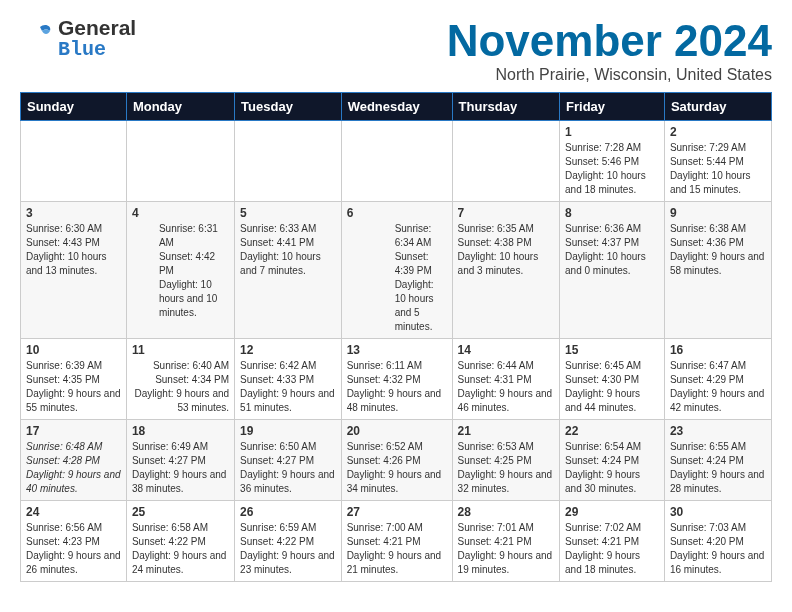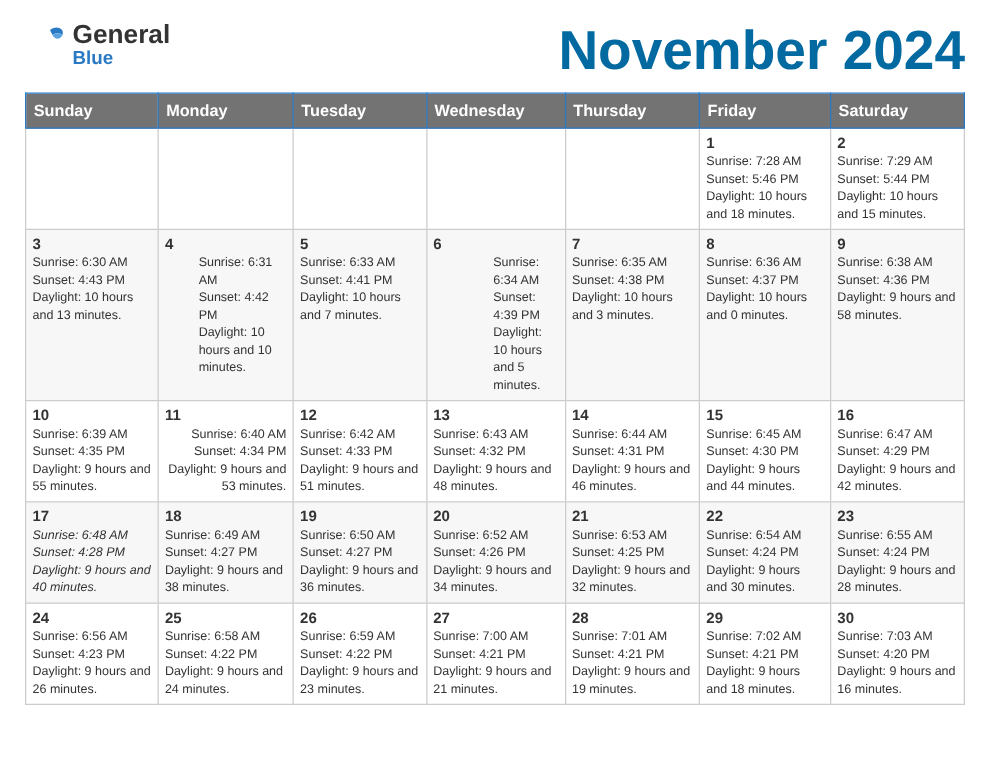--- a/index.html
+++ b/index.html
@@ -4,47 +4,48 @@
   <style>
     * { box-sizing: border-box; margin: 0; padding: 0; }
     body { font-family: Arial, sans-serif; background: #fff; width: 792px; min-height: 612px; }
     .container { padding: 16px 20px; }
     .header-row { display: flex; justify-content: space-between; align-items: flex-start; margin-bottom: 4px; }
     .logo { display: flex; align-items: center; }
     .title-area { text-align: right; }
     .main-title { font-size: 44px; font-weight: bold; color: #0369a1; }
     .subtitle { font-size: 16px; color: #444; }
     .calendar { width: 100%; border-collapse: collapse; margin-top: 8px; }
-    .calendar th { background: #737373; color: #fff; font-size: 13px; font-weight: bold; padding: 6px 6px; text-align: left; border: 1px solid #2979c5; }
+    .calendar th { background: #0f172a; color: #fff; font-size: 13px; font-weight: bold; padding: 6px 6px; text-align: left; border: 1px solid #2979c5; }
     .calendar td { border: 1px solid #ccc; vertical-align: top; padding: 4px 5px; width: 113px; min-height: 80px; font-size: 10.5px; color: #333; background: #fff; }
     .calendar tr:nth-child(even) td { background: #f7f7f7; }
     .day-num { font-weight: bold; font-size: 12px; margin-bottom: 2px; }
     .day-detail { font-size: 10px; color: #333; line-height: 1.4; }
     .empty-cell { background: #fff !important; }
     .week-row td { height: 80px; }
   </style>
 </head>
 <body>
 
 <div class="container">
   <div class="header-row">
     <div class="logo">
   <div style="display:flex;align-items:center;">
     <svg width="36" height="36" viewBox="0 0 36 36">
       <path d="M20 6 C24 2, 32 4, 30 10 C28 8, 24 8, 22 10 Z" fill="#2979c5"></path>
       <path d="M22 10 C24 8, 28 8, 30 10 C28 14, 24 14, 22 10 Z" fill="#5ba3e0"></path>
     </svg>
     <div style="margin-left:2px;">
       <div style="font-size:21px;font-weight:bold;color:#333;line-height:1.1;">General</div>
-      <div style="font-size:15px;font-weight:bold;color:#2979c5;line-height:1.1;">Blue</div>
+      <div style="font-size:20px;font-weight:bold;color:#2979c5;line-height:1.1;font-family:Liberation Mono, monospace;">Blue</div>
     </div>
   </div>
 </div>
     <div class="title-area">
       <div class="main-title">November 2024</div>
+      <div class="subtitle">North Prairie, Wisconsin, United States</div>
     </div>
   </div>
 
   <table class="calendar">
     <thead>
       <tr>
       <th>Sunday</th>
           <th>Monday</th>
           <th>Tuesday</th>
           <th>Wednesday</th>
@@ -131,21 +132,21 @@
 Daylight: 9 hours and 53 minutes.</div>
           </td>
           <td>
             <div class="day-num">12</div>
             <div class="day-detail" style="white-space: pre-line;">Sunrise: 6:42 AM
 Sunset: 4:33 PM
 Daylight: 9 hours and 51 minutes.</div>
           </td>
           <td>
             <div class="day-num">13</div>
-            <div class="day-detail" style="white-space: pre-line;">Sunrise: 6:43 AM
+            <div class="day-detail" style="white-space: pre-line;">Sunrise: 6:11 AM
 Sunset: 4:32 PM
 Daylight: 9 hours and 48 minutes.</div>
           </td>
           <td>
             <div class="day-num">14</div>
             <div class="day-detail" style="white-space: pre-line;">Sunrise: 6:44 AM
 Sunset: 4:31 PM
 Daylight: 9 hours and 46 minutes.</div>
           </td>
           <td>

